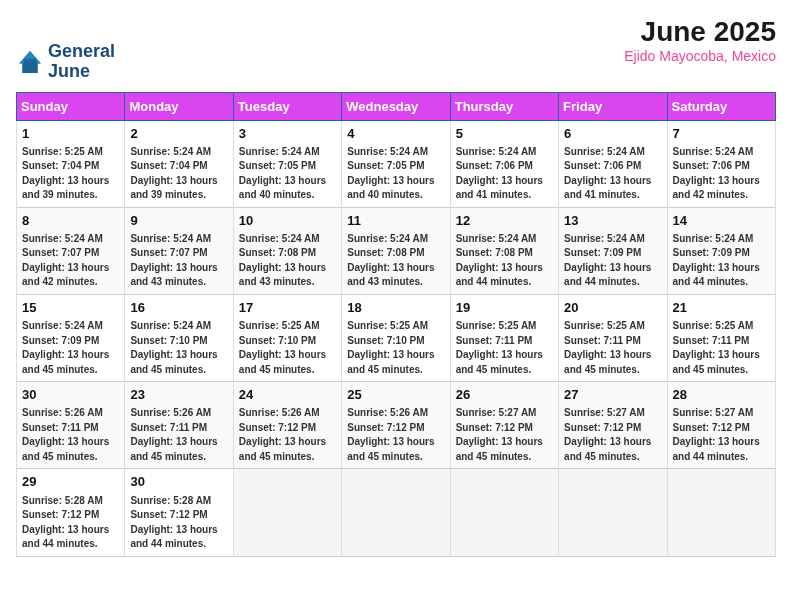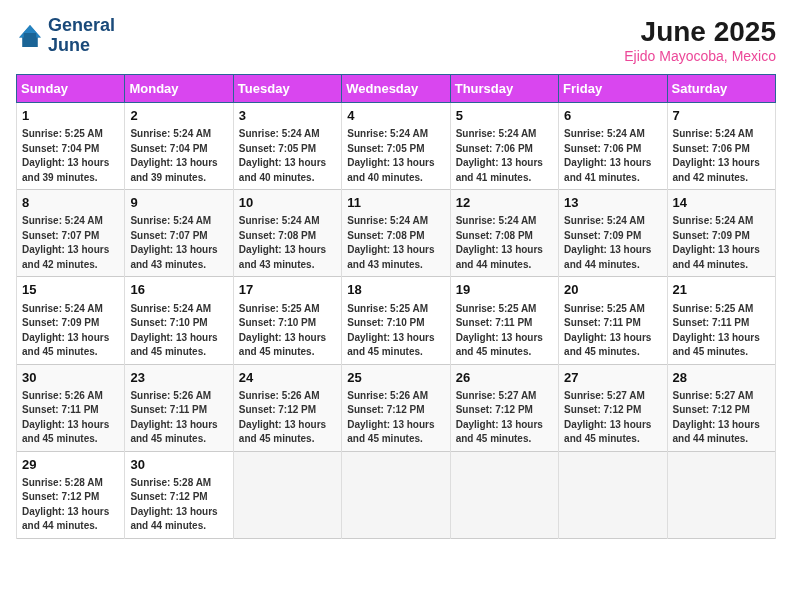--- a/index.html
+++ b/index.html
@@ -13,20 +13,21 @@
     .header-section {
       display: flex;
       justify-content: space-between;
       align-items: flex-start;
       margin-bottom: 10px;
     }
     .logo {
       display: flex;
       align-items: center;
       gap: 4px;
+      margin-top: 26px;
     }
     .logo-text {
       font-size: 18px;
       font-weight: bold;
       color: #1a4a7a;
       line-height: 1.1;
     }
     .logo-icon {
       width: 28px;
       height: 28px;

